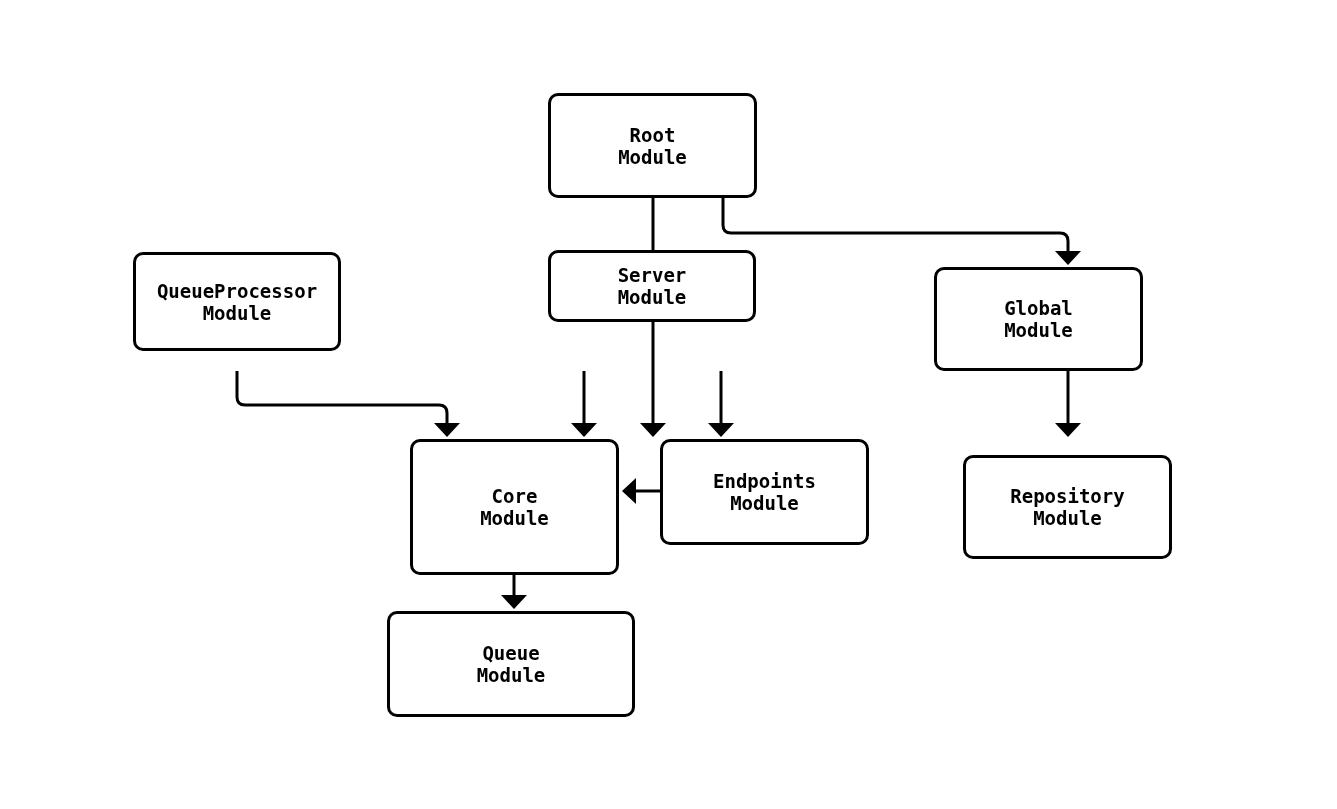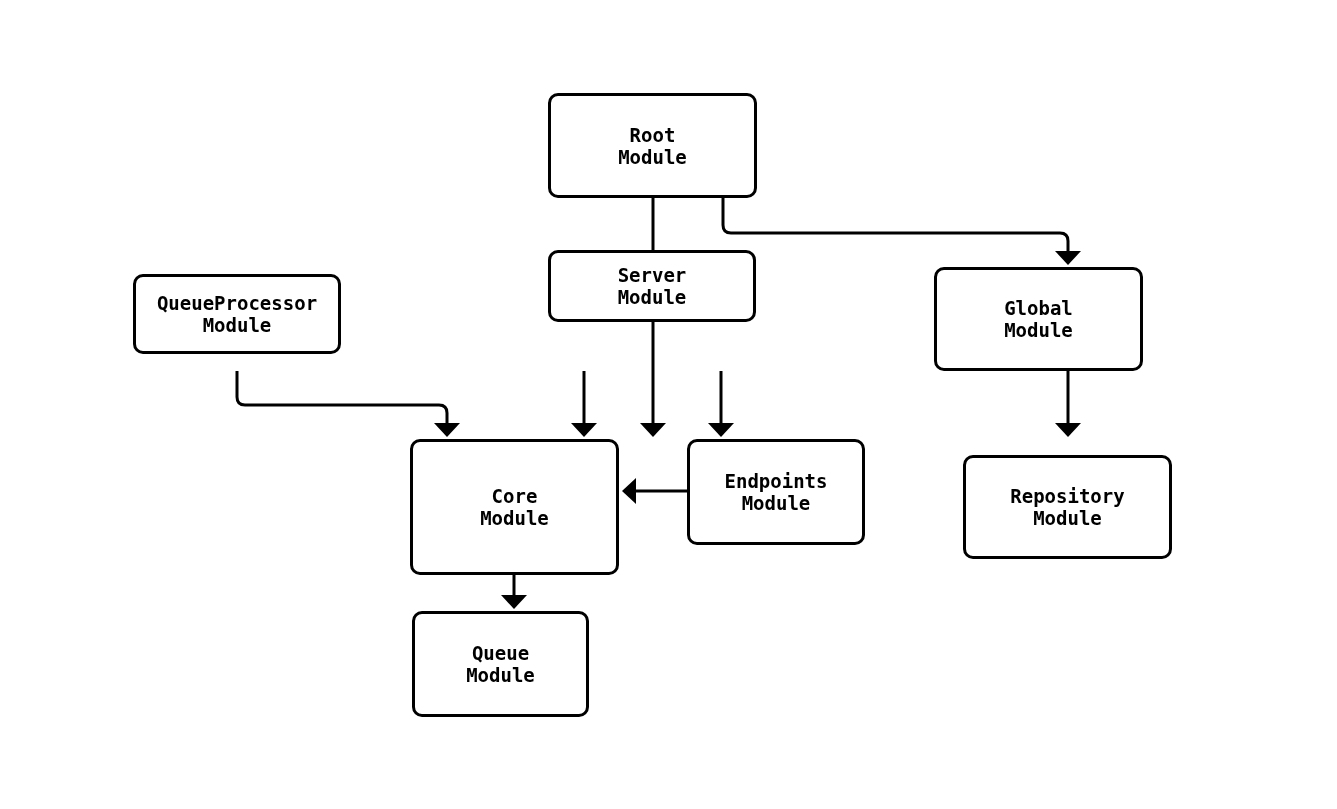--- a/index.html
+++ b/index.html
@@ -73,48 +73,48 @@
     <path class="edge" d="M 1068 371 L 1068 435" marker-end="url(#arrowhead)"></path>
 
     <path class="edge" d="M 514 545 L 514 607" marker-end="url(#arrowhead)"></path>
   </svg>
 
   <div class="node" style="left:548px; top:93px; width:209px; height:105px">
     <span class="node-label">Root
 Module</span>
   </div>
 
-  <div class="node" style="left:133px; top:274px; width:208px; height:80px">
+  <div class="node" style="left:133px; top:252px; width:208px; height:99px">
     <span class="node-label">QueueProcessor
 Module</span>
   </div>
 
   <div class="node" style="left:548px; top:250px; width:208px; height:72px">
     <span class="node-label">Server
 Module</span>
   </div>
 
   <div class="node" style="left:934px; top:267px; width:209px; height:104px">
     <span class="node-label">Global
 Module</span>
   </div>
 
   <div class="node" style="left:410px; top:439px; width:209px; height:136px">
     <span class="node-label">Core
 Module</span>
   </div>
 
-  <div class="node" style="left:687px; top:439px; width:178px; height:106px">
+  <div class="node" style="left:660px; top:439px; width:209px; height:106px">
     <span class="node-label">Endpoints
 Module</span>
   </div>
 
   <div class="node" style="left:963px; top:455px; width:209px; height:104px">
     <span class="node-label">Repository
 Module</span>
   </div>
 
-  <div class="node" style="left:412px; top:611px; width:177px; height:106px">
+  <div class="node" style="left:387px; top:611px; width:248px; height:106px">
     <span class="node-label">Queue
 Module</span>
   </div>
 
 </div>
 
 </body></html>

